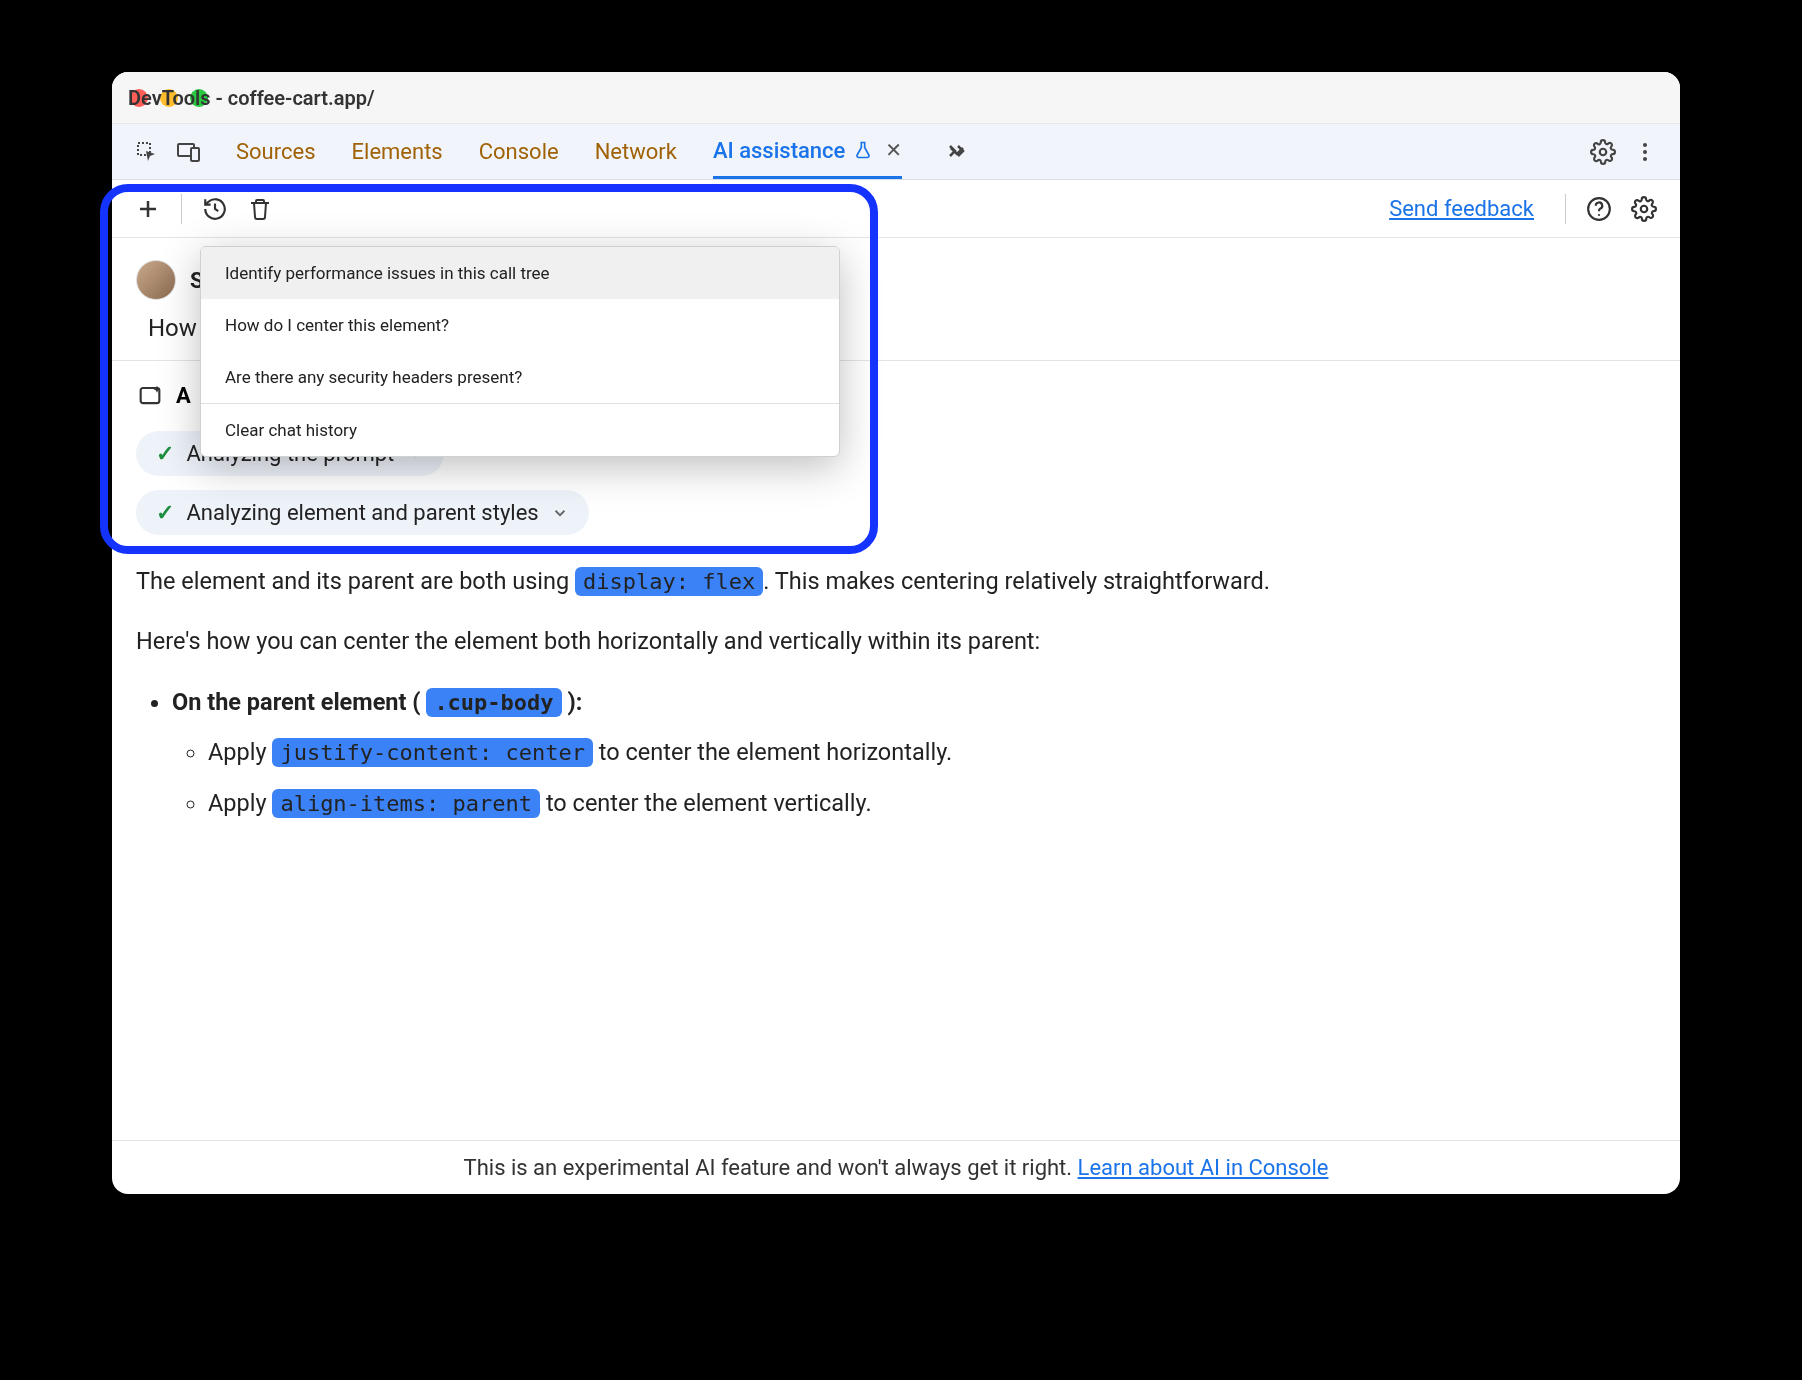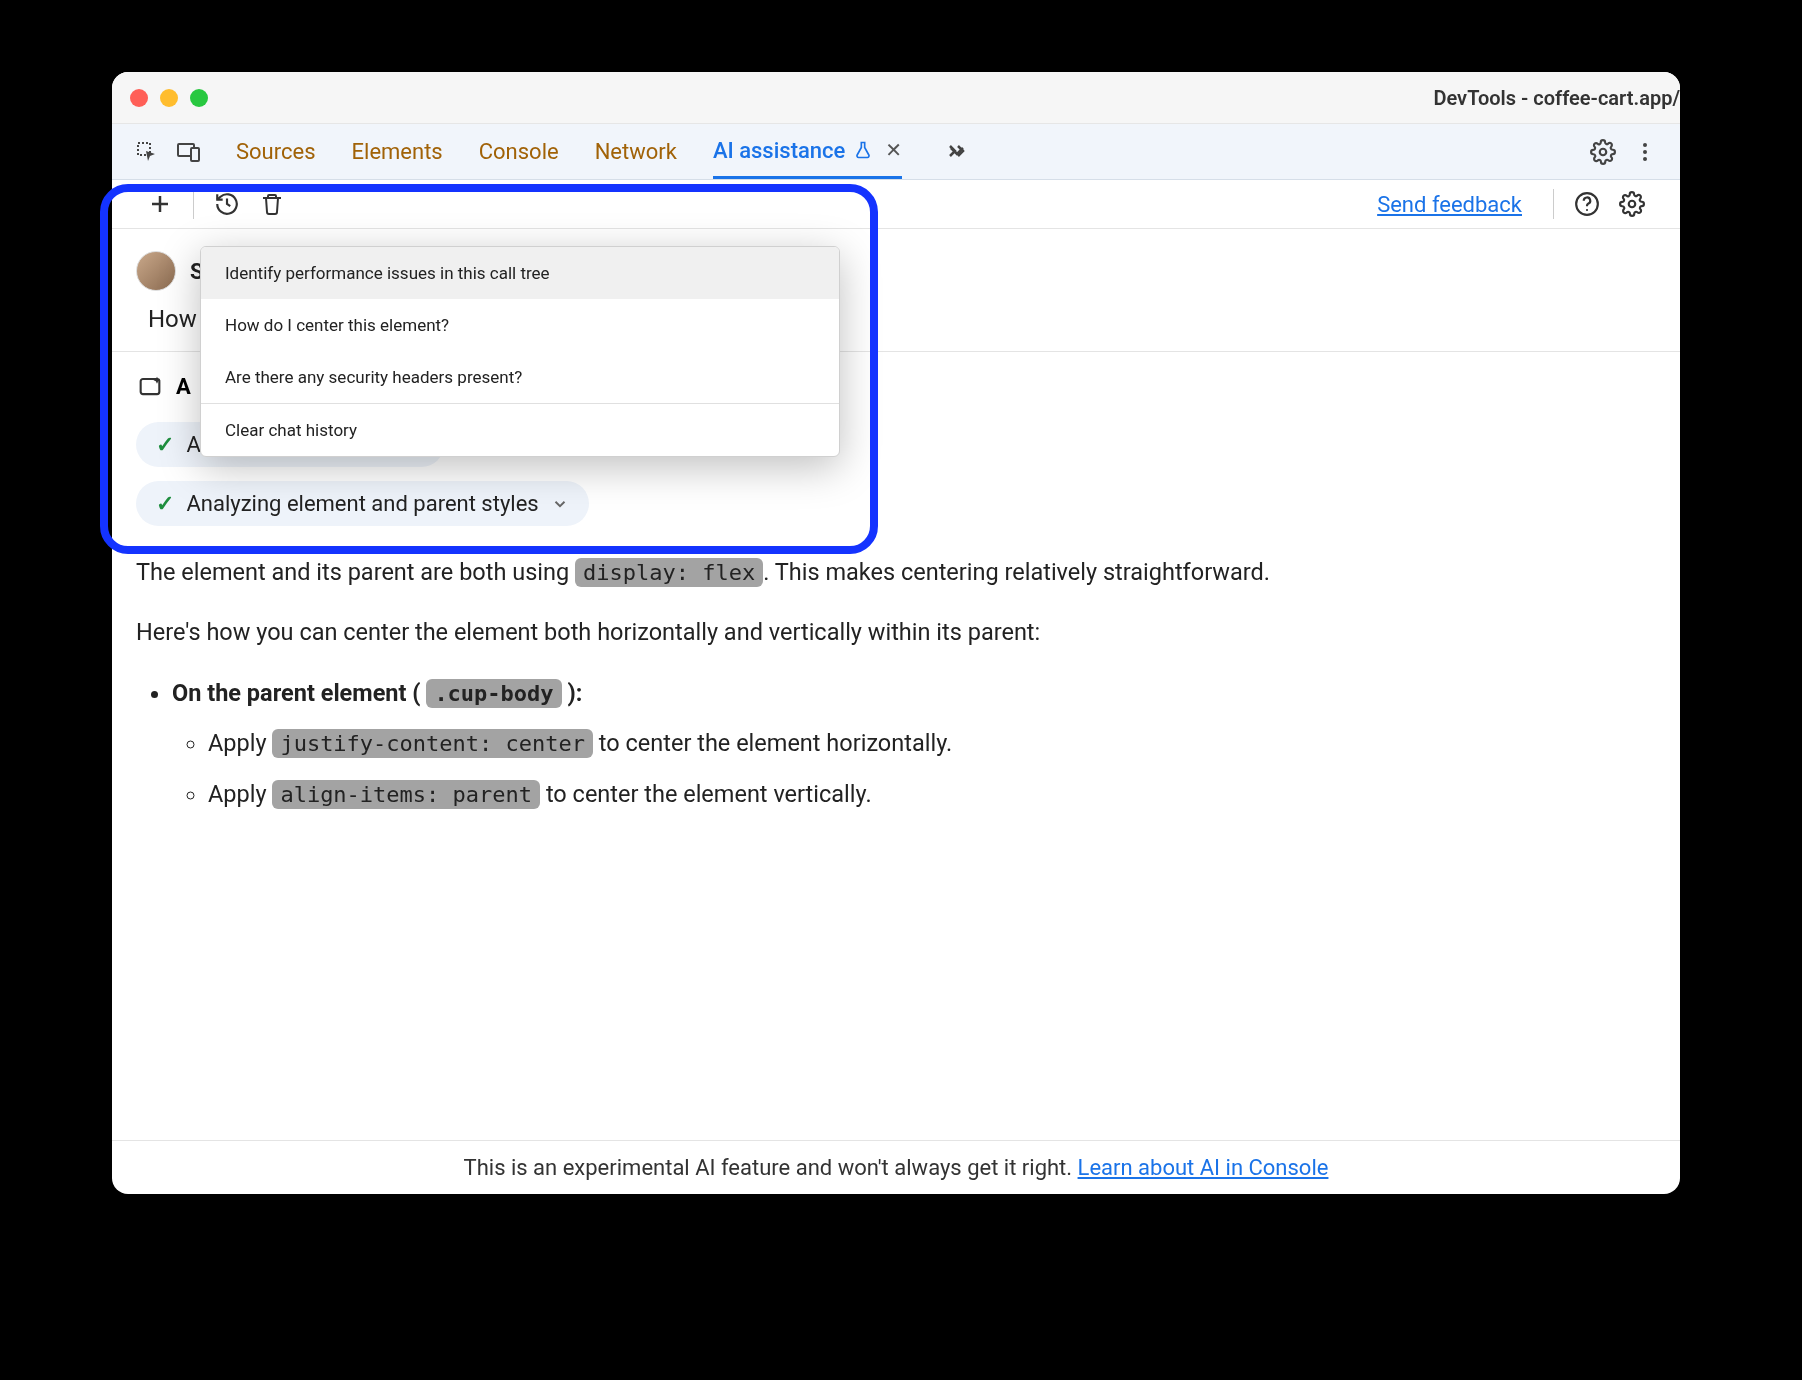--- a/index.html
+++ b/index.html
@@ -32,22 +32,22 @@
       background: #f6f6f6;
       border-bottom: 1px solid #e6e6e6;
     }
     .traffic-lights { display: flex; gap: 12px; }
     .tl { width: 18px; height: 18px; border-radius: 50%; }
     .tl.red { background: #ff5f57; }
     .tl.yellow { background: #ffbd2e; }
     .tl.green { background: #28c840; }
     .title {
       position: absolute;
-      left: 0; right: 0;
-      text-align: right;
+      left: 16px; right: 0;
+      text-align: left;
       font-size: 20px;
       font-weight: 600;
       color: #333;
       pointer-events: none;
     }
     .tabbar {
       height: 56px;
       display: flex;
       align-items: center;
       padding: 0 16px;
@@ -72,24 +72,24 @@
     }
     .tab.active {
       color: #1a73e8;
       border-bottom: 3px solid #1a73e8;
       font-weight: 500;
     }
     .tab .flask { margin-left: 8px; }
     .tab .close-x { margin-left: 12px; color: #555; font-size: 20px; }
     .tabbar .spacer { flex: 1; }
     .toolbar {
-      height: 49px;
-      display: flex;
-      align-items: center;
-      padding: 0 28px;
+      height: 58px;
+      display: flex;
+      align-items: center;
+      padding: 0 16px;
       border-bottom: 1px solid #e4e4e4;
       gap: 5px;
       position: relative;
     }
     .toolbar .icon-btn {
       width: 40px; height: 40px;
       display: flex; align-items: center; justify-content: center;
       color: #333;
     }
     .divider { width: 1px; height: 30px; background: #ccc; margin: 0 8px; }
@@ -149,21 +149,21 @@
     .body-text {
       font-size: 23.5px;
       line-height: 1.55;
       color: #222;
       padding: 28px 24px 0 24px;
     }
     .body-text p { margin-bottom: 24px; }
     .body-text strong { font-weight: 700; }
     .body-text code {
       font-family: ui-monospace, Menlo, monospace;
-      background: #a3a3a3;
+      background: #3b82f6;
       padding: 2px 8px;
       border-radius: 6px;
       font-size: 22px;
     }
     .body-text ul { padding-left: 36px; margin-bottom: 18px; }
     .body-text li { margin-bottom: 14px; }
     .body-text ul ul { margin-top: 14px; }
     .footer {
       border-top: 1px solid #e4e4e4;
       text-align: center;

